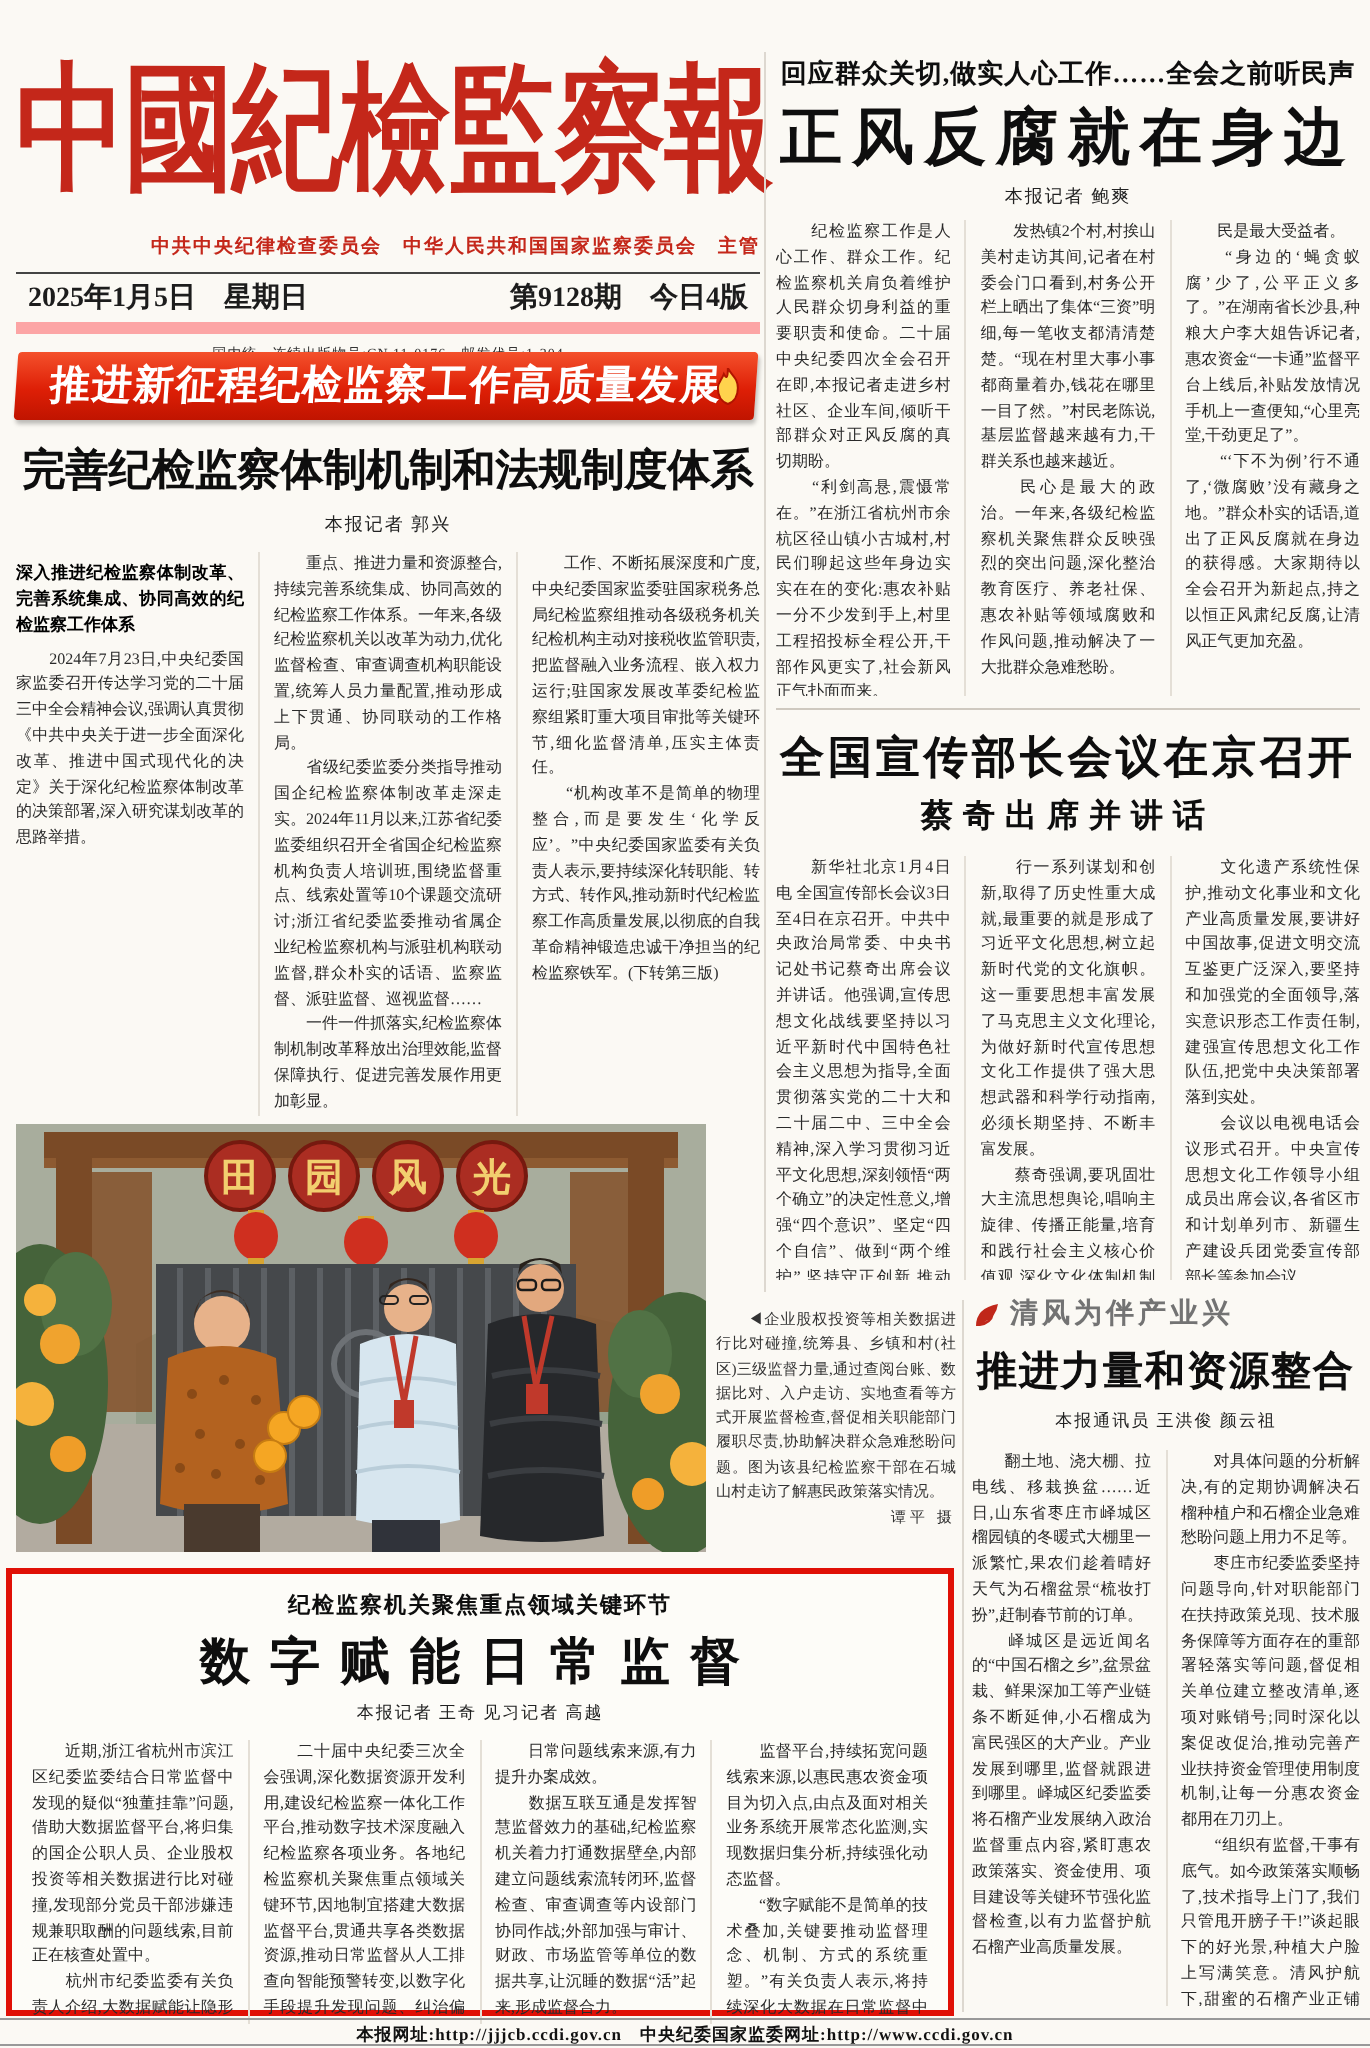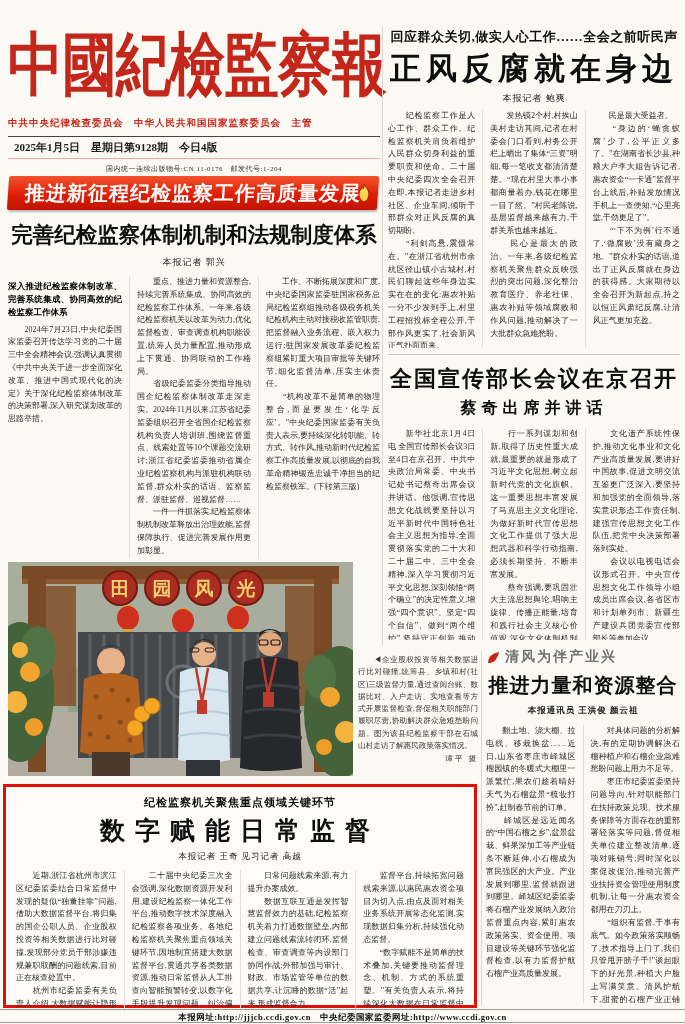--- a/index.html
+++ b/index.html
@@ -11,24 +11,24 @@
   }
   .abs { position:absolute; }
   .hairline-v { width:1px; background:#ddd8d0; }
   .hairline-h { height:1px; background:#cfc9c0; }
   
   .masthead-title {
     color:#c4271a; font-weight:900; font-size:55px; line-height:1;
     letter-spacing:-1px; text-align:center; white-space:nowrap;
     transform:scaleY(1.25); transform-origin:top center;
   }
-  .masthead-sup { color:#c4271a; font-size:9.5px; text-align:left; letter-spacing:1px; font-weight:bold;font-family:Liberation Serif, serif; }
-  .dateline { display:flex; justify-content:flex-start; align-items:center;
-    border-top:1px solid #444; border-bottom:1px solid #fca5a5;
-    font-size:11px; font-weight:bold; padding:3px 6px; }
+  .masthead-sup { color:#c4271a; font-size:9.5px; text-align:right; letter-spacing:1px; font-weight:bold;font-family:Liberation Serif, serif; }
+  .dateline { display:flex; justify-content:space-between; align-items:center;
+    border-top:1px solid #444; border-bottom:6px solid #fca5a5;
+    font-size:14px; font-weight:bold; padding:3px 6px; }
   .pubcode { font-size:7px; text-align:center; color:#333; letter-spacing:.5px; }
   
   .banner {
     background:linear-gradient(180deg,#f4512c 0%,#de1f06 55%,#c01400 100%);
     color:#fff; font-family:"Liberation Sans",sans-serif; font-weight:900;
     font-size:20px; text-align:center; line-height:34px; letter-spacing:1px;
     transform:skewX(-4deg); border-radius:2px; box-shadow:1px 2px 2px rgba(0,0,0,.25);
     position:relative; white-space:nowrap;
   }
   .h-black { font-family:"Liberation Sans",sans-serif; font-weight:900; color:#0e0e0e; }
@@ -274,21 +274,21 @@
   <div class="abs hairline-v" style="left:481px; top:650px; height:356px;"></div>
 
   <div class="abs" style="left:486px; top:648px; width:194px;">
     <div class="qf-kicker">
       <svg width="15" height="15" viewBox="0 0 15 15">
         <path d="M2 13 Q 2 4 13 2 Q 12 9 6 11 Q 9 10 11 7 Q 10 12 4 13 Z" fill="#c0271a"></path>
       </svg>
       <span>清风为伴产业兴</span>
     </div>
     <div class="h-song" style="font-size:20px; text-align:center; letter-spacing:1px; margin-top:6px; white-space:nowrap;">推进力量和资源整合</div>
-    <div class="byline" style="margin-top:6px; font-size:8.5px;font-weight:bold;">本报通讯员 王洪俊 颜云祖</div>
+    <div class="byline" style="margin-top:6px; font-size:8.5px;">本报通讯员 王洪俊 颜云祖</div>
     <div class="cols" style="margin-top:8px; height:278px;">
       <div class="col">
           <div class="body-text">　　翻土地、浇大棚、拉电线、移栽换盆……近日,山东省枣庄市峄城区榴园镇的冬暖式大棚里一派繁忙,果农们趁着晴好天气为石榴盆景“梳妆打扮”,赶制春节前的订单。
 　　峄城区是远近闻名的“中国石榴之乡”,盆景盆栽、鲜果深加工等产业链条不断延伸,小石榴成为富民强区的大产业。产业发展到哪里,监督就跟进到哪里。峄城区纪委监委将石榴产业发展纳入政治监督重点内容,紧盯惠农政策落实、资金使用、项目建设等关键环节强化监督检查,以有力监督护航石榴产业高质量发展。</div>
         </div>
       <div class="col">
           <div class="body-text">　　对具体问题的分析解决,有的定期协调解决石榴种植户和石榴企业急难愁盼问题上用力不足等。
 　　枣庄市纪委监委坚持问题导向,针对职能部门在扶持政策兑现、技术服务保障等方面存在的重部署轻落实等问题,督促相关单位建立整改清单,逐项对账销号;同时深化以案促改促治,推动完善产业扶持资金管理使用制度机制,让每一分惠农资金都用在刀刃上。
 　　“组织有监督,干事有底气。如今政策落实顺畅了,技术指导上门了,我们只管甩开膀子干!”谈起眼下的好光景,种植大户脸上写满笑意。清风护航下,甜蜜的石榴产业正铺就一条乡村振兴的幸福路。</div>
         </div>

